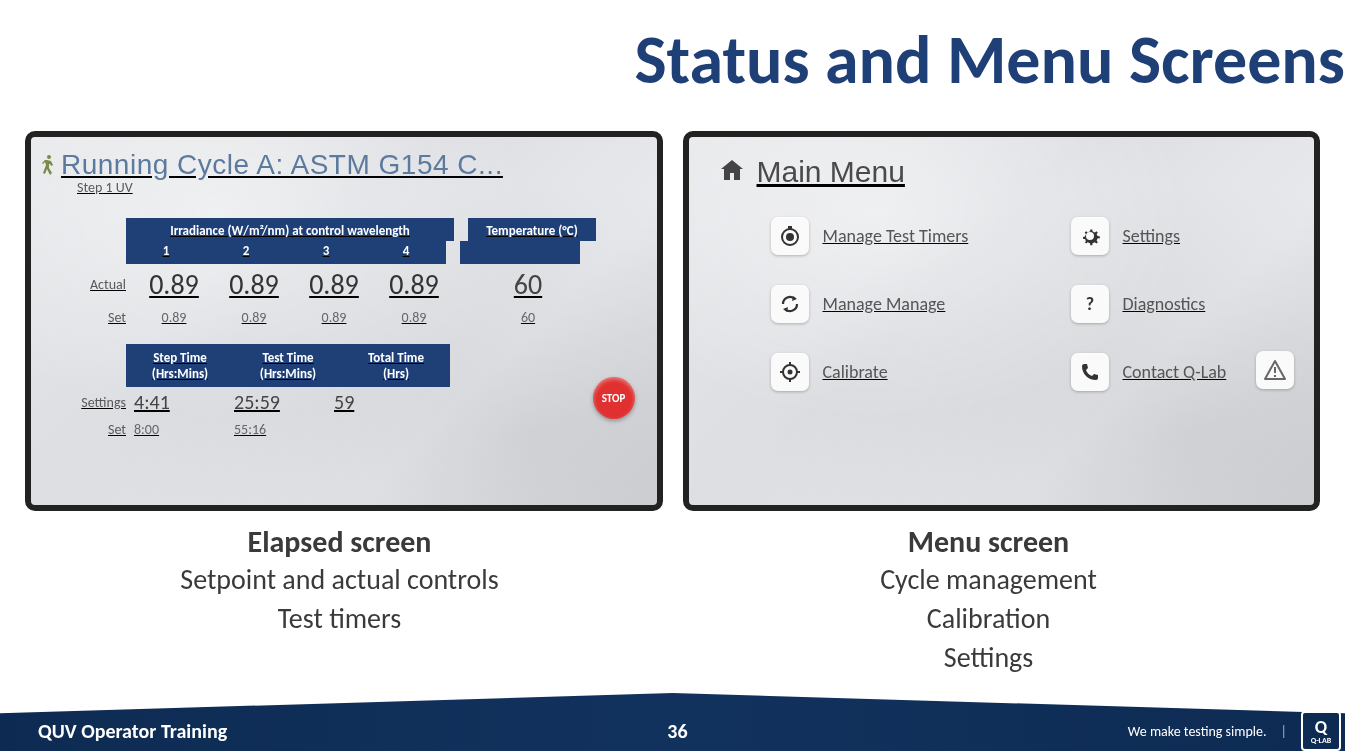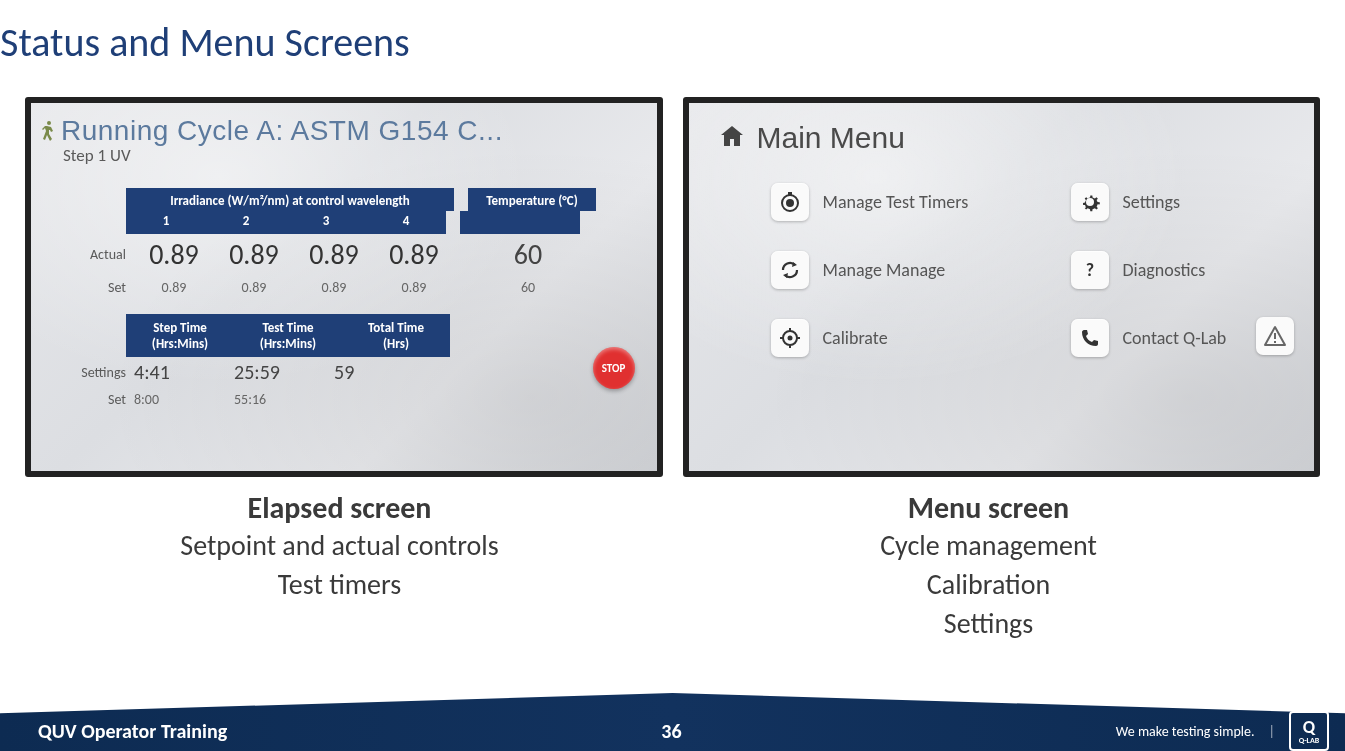--- a/index.html
+++ b/index.html
@@ -1,26 +1,26 @@
 <!DOCTYPE html>
 <html><head>
 <meta charset="utf-8">
 <style>
 html,body{margin:0;padding:0;width:1345px;height:751px;font-family:"Segoe UI",Calibri,Arial,sans-serif;background:#fff;overflow:hidden;}
 .slide{position:relative;width:1345px;height:751px;}
-.title{color:#1f3f77;font-size:40px;font-weight:400;text-align:left;padding-top:18px;}
+.title{color:#1f3f77;font-size:68px;font-weight:700;text-align:right;padding-top:18px;}
 .panels{display:flex;gap:20px;padding:30px 25px 0 25px;}
-.panel{width:629px;height:368px;background:linear-gradient(135deg,#e6e7ea 0%,#dcdee2 40%,#e8e9ec 70%,#d5d7db 100%);border:6px solid #222;border-radius:3px;position:relative;overflow:hidden;}
+.panel{width:629px;height:368px;background:linear-gradient(135deg,#e6e7ea 0%,#dcdee2 40%,#e8e9ec 70%,#d5d7db 100%);border:6px solid #222;border-radius:10px;position:relative;overflow:hidden;text-decoration:underline;}
 .panel::before{content:"";position:absolute;inset:0;background:radial-gradient(ellipse at 30% 20%,rgba(255,255,255,.5),transparent 50%),radial-gradient(ellipse at 80% 80%,rgba(0,0,0,.08),transparent 60%);pointer-events:none;}
 
 
 .status-inner{position:relative;padding:12px 20px 0 30px;color:#444;}
 .run-icon{position:absolute;left:10px;top:18px;color:#7a8a4a;font-size:20px;}
 .cycle-title{color:#5c7a9e;font-size:28px;font-weight:400;font-family:"Segoe UI Light","Segoe UI",sans-serif;letter-spacing:.5px;}
-.step-sub{color:#5a5a5a;font-size:17px;margin-top:-2px;margin-left:2px;}
+.step-sub{color:#5a5a5a;font-size:14px;margin-top:-2px;margin-left:16px;}
 .tbl{margin-top:22px;}
 .hdrrow{display:flex;margin-left:65px;}
 .hdr-irr{background:#1f3f77;color:#fff;font-size:13px;font-weight:600;text-align:center;width:320px;padding:5px 4px 3px;}
 .hdr-temp{background:#1f3f77;color:#fff;font-size:13px;font-weight:600;text-align:center;width:120px;padding:5px 4px 3px;margin-left:14px;}
 .hdrrow2{display:flex;margin-left:65px;}
 .colnum{background:#1f3f77;color:#fff;font-size:13px;font-weight:600;width:80px;text-align:center;padding:2px 0 6px;}
 .colgap{width:14px;}
 .coltemp{background:#1f3f77;width:120px;padding-bottom:6px;}
 .datarow{display:flex;align-items:center;height:40px;}
 .rowlabel{width:65px;text-align:right;padding-right:8px;color:#5a5a5a;font-size:14px;}
@@ -47,21 +47,21 @@
 
 
 .captions{display:flex;gap:20px;padding:12px 25px 0;}
 .cap{width:629px;text-align:center;color:#3a3a3a;}
 .cap-title{font-size:30px;font-weight:700;}
 .cap-line{font-size:28px;font-weight:400;line-height:1.4;}
 
 
 .footer{position:absolute;left:0;right:0;bottom:0;height:58px;}
 .foot-swoosh{position:absolute;left:0;right:0;bottom:0;height:58px;background:linear-gradient(to right,#0d2b52 0%,#12325e 50%,#0d2b52 100%);clip-path:polygon(0 35%,50% 0,100% 35%,100% 100%,0 100%);}
-.foot-bar{position:absolute;left:0;right:16px;bottom:0;height:40px;display:flex;align-items:center;color:#fff;}
+.foot-bar{position:absolute;left:0;right:4px;bottom:0;height:40px;display:flex;align-items:center;color:#fff;}
 .foot-left{padding-left:38px;font-size:20px;font-weight:700;}
 .foot-center{flex:1;text-align:center;font-size:20px;font-weight:700;}
 .foot-right{display:flex;align-items:center;gap:14px;padding-right:0;font-size:14px;}
 .qlab-logo{width:36px;height:36px;border:2px solid #fff;border-radius:4px;display:flex;flex-direction:column;align-items:center;justify-content:center;line-height:1;font-size:8px;font-weight:700;}
 .qlab-q{font-size:18px;}
 </style>
 </head>
 <body>
 
 <div class="slide">

